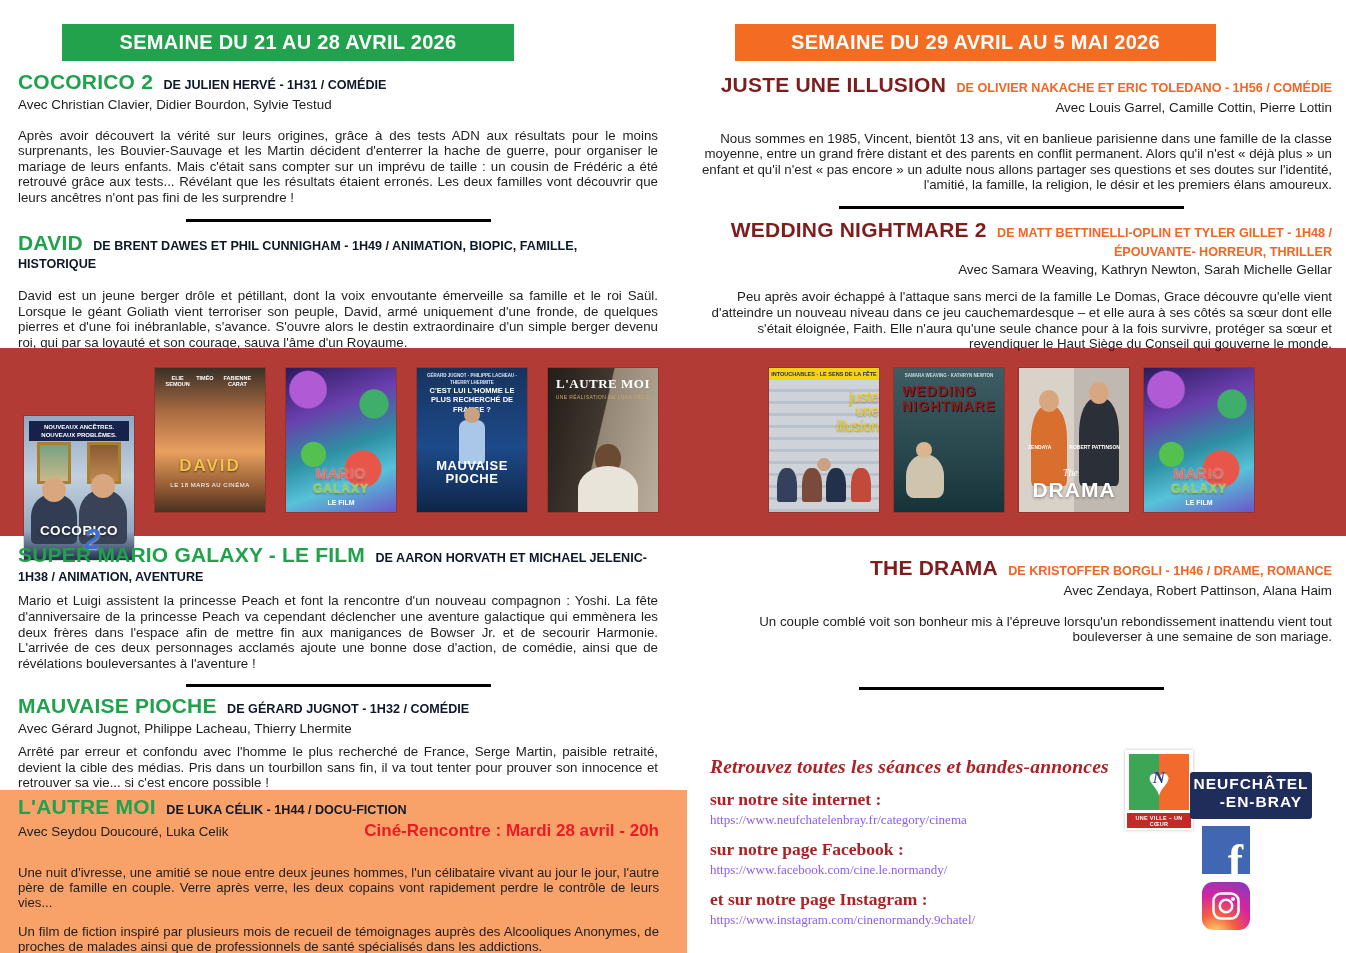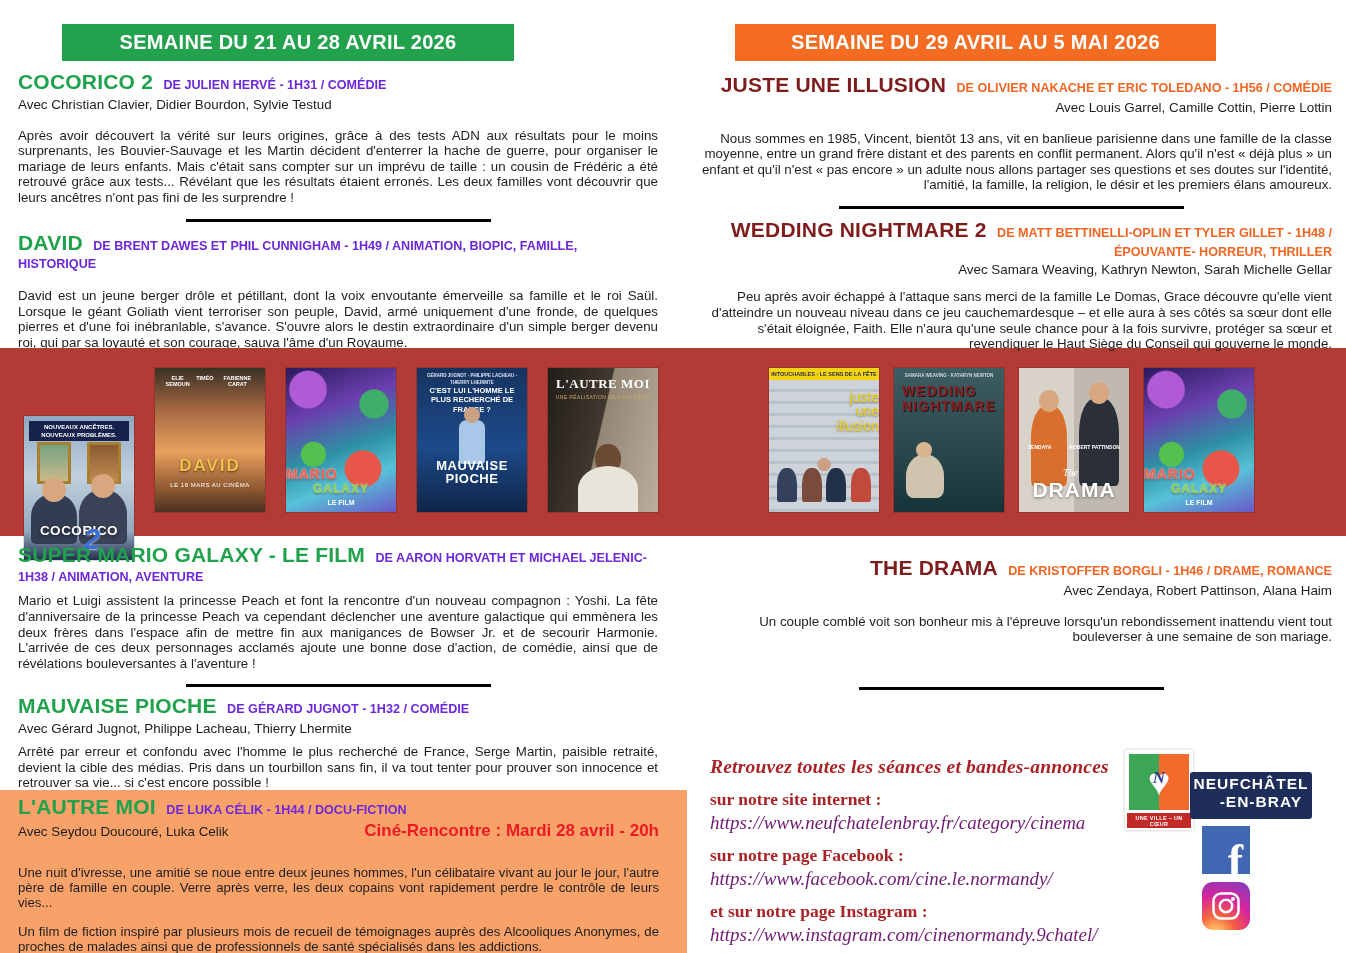--- a/index.html
+++ b/index.html
@@ -10,21 +10,21 @@
        font-size:20px;text-align:center;line-height:37px;letter-spacing:.3px;}
   #banner-left{left:62px;width:452px;background:#23a24d;}
   #banner-right{left:735px;width:481px;background:#f36c21;}
   
   .col{position:absolute;}
   #left-top{left:18px;top:70px;width:640px;}
   #left-mid{left:18px;top:543px;width:640px;}
   #right-top{left:690px;top:73px;width:642px;text-align:right;}
   #right-mid{left:690px;top:556px;width:642px;text-align:right;}
   .ftitle-row{line-height:1.12;}
-  .green .ftitle{color:#1fa24b;} .green .fmeta{color:#6d28d9;}
+  .green .ftitle{color:#1fa24b;} .green .fmeta{color:#0f172a;}
   .orange .ftitle{color:#7f1d1d;} .orange .fmeta{color:#f26522;}
   .ftitle{font-size:21px;font-weight:800;letter-spacing:.2px;}
   .fmeta{font-size:12.6px;font-weight:800;margin-left:6px;}
   .cast{font-size:13.4px;margin-top:3px;color:#1d1d1d;}
   .syn{font-size:13.3px;line-height:1.17;margin-top:16px;text-align:justify;hyphens:auto;}
   .rcol .syn{text-align:right;hyphens:none;}
   .divider{height:3px;background:#000;width:305px;margin:11px auto 9px auto;}
   .divider.wide{width:345px;}
   .event-red{color:#ec1b23;font-weight:800;font-size:18.5px;margin-top:10px;}
   
@@ -58,22 +58,22 @@
   .p-david .t{position:absolute;bottom:36px;width:100%;text-align:center;color:#f2c14e;
       font-weight:800;font-size:17px;letter-spacing:2px;text-shadow:0 1px 2px #5a3a14;}
   .p-david .sub{position:absolute;bottom:24px;width:100%;text-align:center;color:#fff;font-size:6px;letter-spacing:.5px;}
   
   .p-mario{background:
       radial-gradient(circle at 20% 15%,#b05ad6 0 12%,transparent 13%),
       radial-gradient(circle at 80% 25%,#3fae6a 0 10%,transparent 11%),
       radial-gradient(circle at 70% 70%,#e8564a 0 14%,transparent 15%),
       radial-gradient(circle at 25% 60%,#53c04f 0 10%,transparent 11%),
       linear-gradient(160deg,#2b1a5e 0%,#6a3fae 30%,#2e8fa3 55%,#57c2d8 75%,#6a57c9 100%);}
-  .p-mario .t{position:absolute;bottom:30px;width:100%;text-align:left;color:#ff5a52;
-      font-weight:700;font-size:14px;letter-spacing:1px;text-shadow:0 0 2px #fff,0 1px 2px #333;}
+  .p-mario .t{position:absolute;bottom:30px;width:100%;text-align:center;color:#ff5a52;
+      font-weight:400;font-size:14px;letter-spacing:1px;text-shadow:0 0 2px #fff,0 1px 2px #333;}
   .p-mario .t2{position:absolute;bottom:16px;width:100%;text-align:center;color:#7fd84f;
       font-weight:800;font-size:12px;letter-spacing:1px;text-shadow:0 0 2px #fff,0 1px 2px #333;}
   .p-mario .sub{position:absolute;bottom:6px;width:100%;text-align:center;color:#fff;font-size:7px;font-weight:800;}
   
   .p-pioche{background:linear-gradient(180deg,#16335f 0%,#1d4a8a 55%,#0f2547 100%);}
   .p-pioche .names{top:5px;left:0;right:0;color:#dfe6f2;font-size:4.5px;text-align:center;line-height:1.5;}
   .p-pioche .tagline{position:absolute;top:18px;left:3px;right:3px;color:#fff;font-weight:800;
       font-size:7.5px;text-align:center;line-height:1.25;}
   .p-pioche .man{position:absolute;left:50%;top:52px;transform:translateX(-50%);
       width:26px;height:44px;border-radius:8px 8px 4px 4px;background:#a9c7e8;}
@@ -125,21 +125,21 @@
   #orange-inner{position:absolute;left:18px;right:28px;top:5px;}
   .event-row{display:flex;justify-content:space-between;align-items:baseline;margin-top:2px;}
   .event-red2{color:#ec1b23;font-weight:800;font-size:17px;}
   #orange-inner .syn{margin-top:24px;font-size:13.2px;}
   #orange-inner .syn.p2{margin-top:0;}
   
   #links{position:absolute;left:710px;top:756px;width:430px;font-family:"Liberation Serif",serif;}
   #links .heading{color:#a92225;font-weight:700;font-style:italic;font-size:19.5px;
       letter-spacing:.2px;}
   #links .lbl{color:#a92225;font-weight:700;font-size:17.5px;margin-top:11px;}
-  #links .url{color:#701a75;font-style:italic;font-size:19px;margin-top:2px;}
+  #links .url{color:#8b5cf6;font-size:13px;margin-top:2px;}
   #city-logo{position:absolute;left:1125px;top:750px;width:64px;height:76px;background:#fff;
       box-shadow:0 0 3px rgba(0,0,0,.25);padding:2px;}
   #city-split{position:relative;width:60px;height:56px;margin:2px auto 0;
       background:linear-gradient(90deg,#3da556 0 50%,#f26b2d 50% 100%);}
   #city-heart{position:absolute;top:2px;left:0;width:100%;text-align:center;
       color:#fff;font-size:38px;line-height:52px;}
   #city-letter{position:absolute;top:14px;left:0;width:100%;text-align:center;
       color:#2b3f8c;font-family:"Liberation Serif",serif;font-style:italic;font-weight:700;font-size:17px;}
   #city-banner{position:absolute;bottom:2px;left:2px;right:2px;background:#c22a28;color:#fff;
       font-size:5.5px;font-weight:700;text-align:center;padding:1.5px 0;letter-spacing:.3px;}

